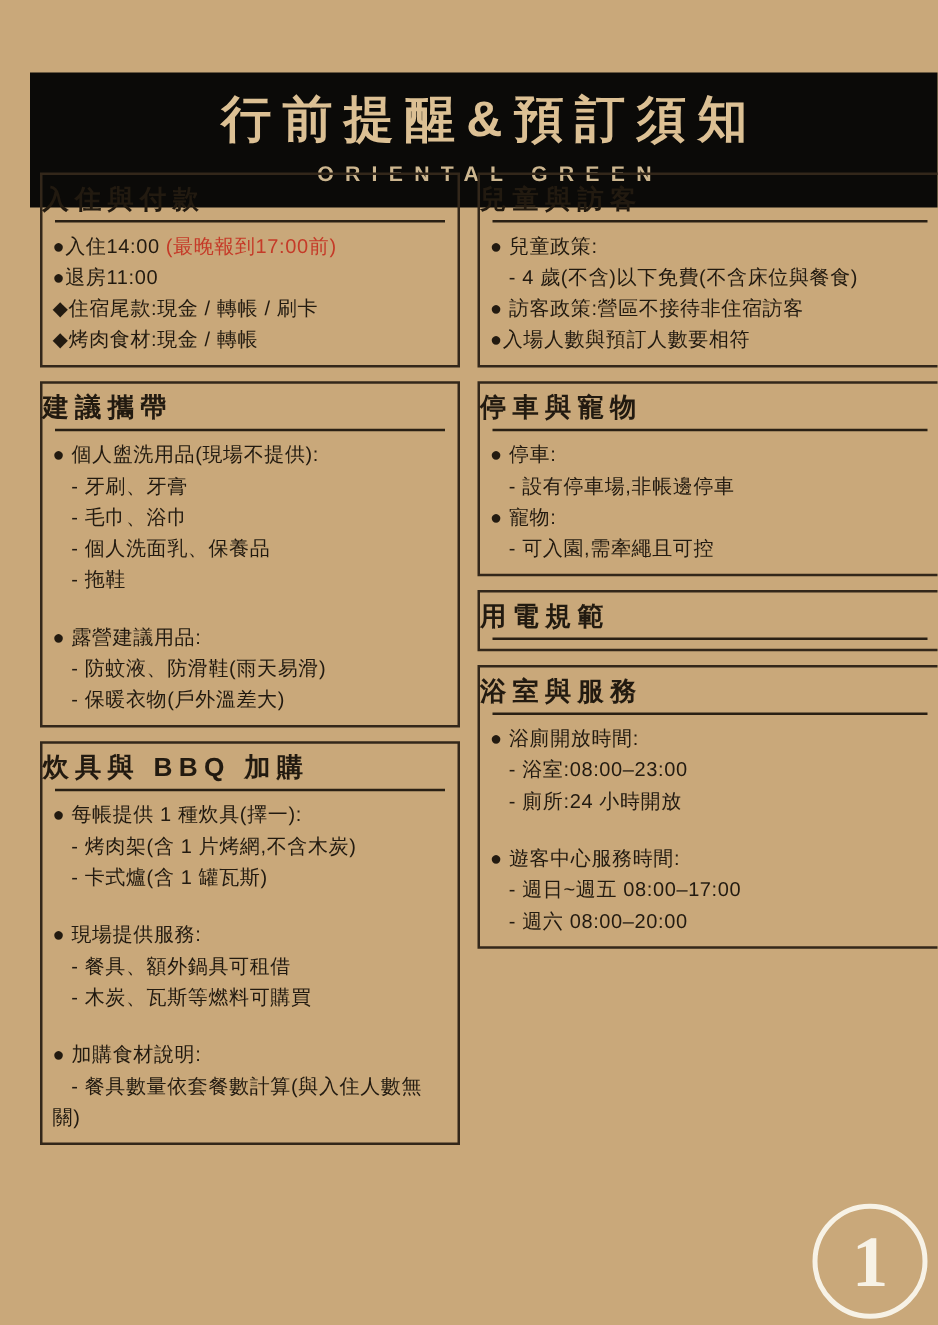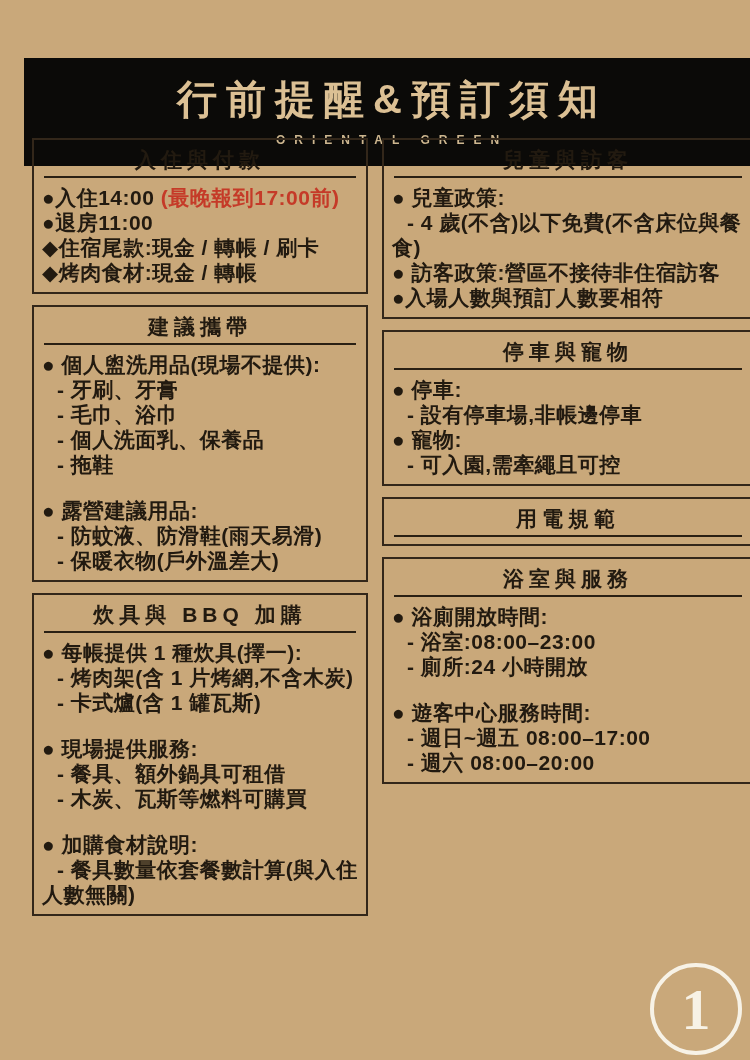--- a/index.html
+++ b/index.html
@@ -15,43 +15,43 @@
   .header{
     position:absolute;left:24px;top:14px;width:736px;height:108px;
     background:#0b0a08;display:flex;flex-direction:column;
     align-items:center;justify-content:center;margin-top:44px;
   }
   .header-title{
     color:#dcc094;font-size:40px;font-weight:bold;
     letter-spacing:9px;line-height:1.1;white-space:nowrap;
   }
   .header-subtitle{
-    color:#cdb68f;font-size:12px;font-weight:bold;
+    color:#cdb68f;font-size:17px;font-weight:bold;
     letter-spacing:9px;margin-top:12px;white-space:nowrap;
   }
 
   
   .col{position:absolute;top:138px;display:flex;flex-direction:column;}
   .col-left{left:32px;width:336px;}
   .col-right{left:382px;width:372px;}
 
   
   .box{
     border:2px solid #33271a;margin-bottom:11px;background:transparent;
     box-sizing:border-box;
   }
   .box-title{
-    font-size:21px;font-weight:bold;letter-spacing:5px;text-align:center;
+    font-size:21px;font-weight:bold;letter-spacing:5px;text-align:left;
     padding-top:7px;line-height:26px;color:#221a10;white-space:nowrap;
   }
   .title-rule{
     border:none;border-bottom:2px solid #2a2014;margin:3px 10px 7px 10px;
   }
   .items{
-    padding:0 8px 7px 8px;font-size:21px;font-weight:700;
+    padding:0 8px 7px 8px;font-size:16px;font-weight:400;
     line-height:25px;letter-spacing:0.5px;
   }
   .bullet{text-indent:0;}
   .sub{text-indent:15px;}
   .sub,.bullet{white-space:normal;}
   .spacer{height:21px;}
   .red{color:#c53a28;}
 
   
   .page-badge{

